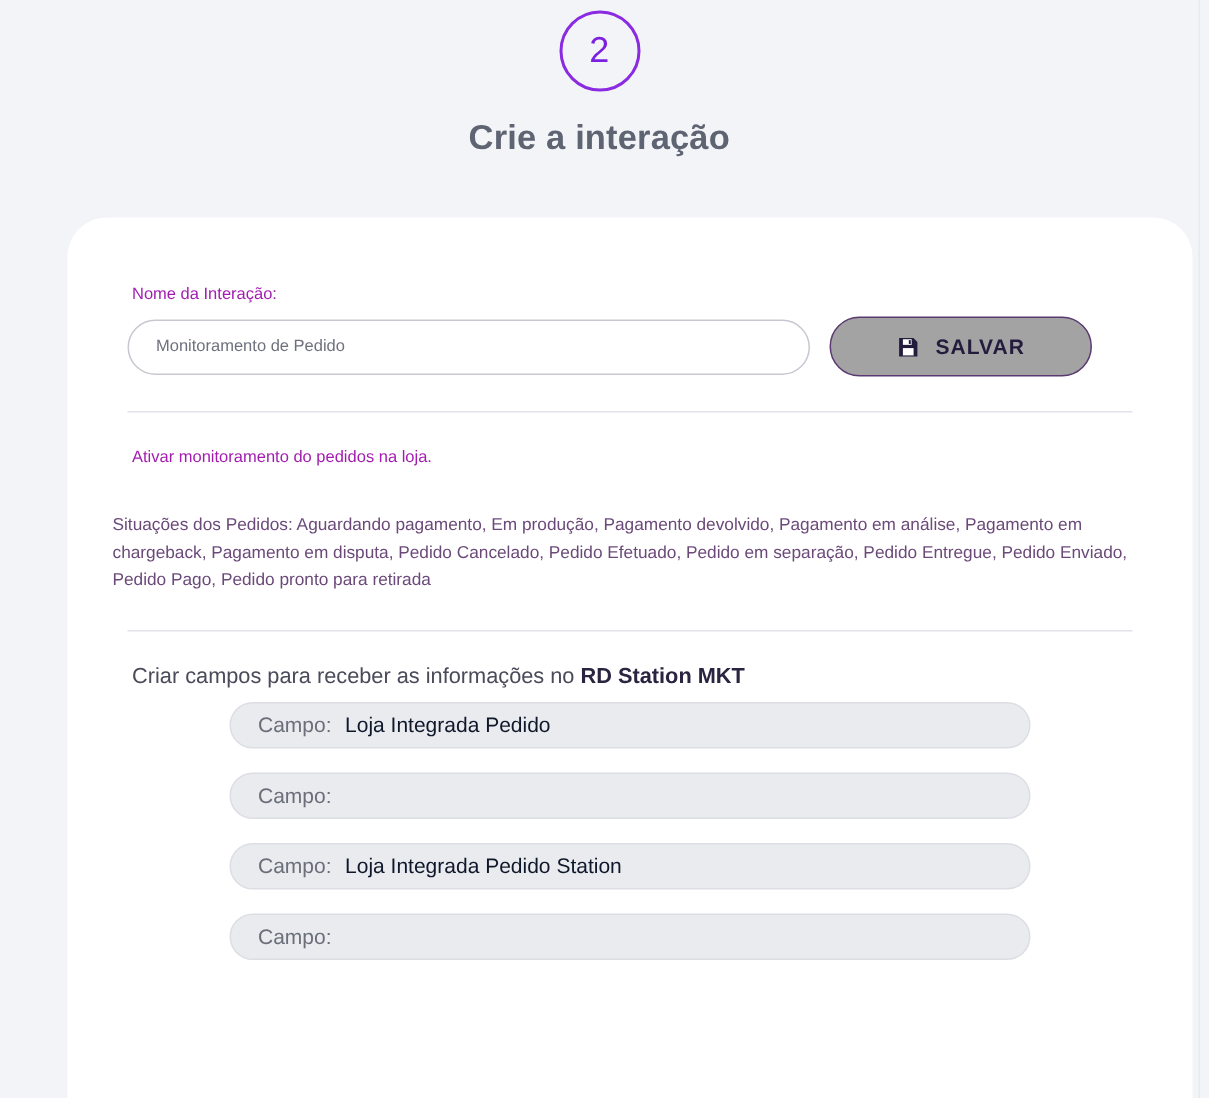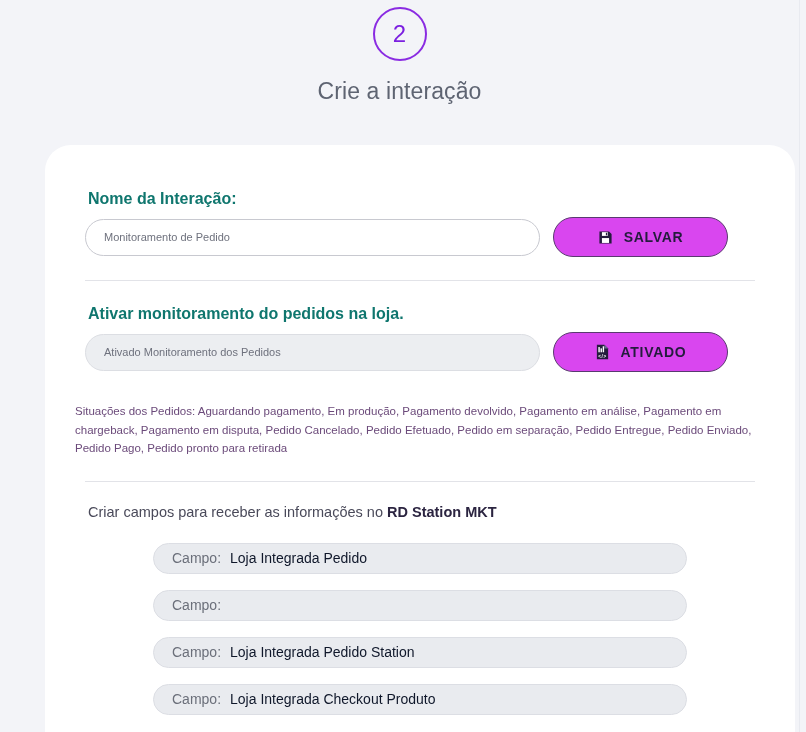--- a/index.html
+++ b/index.html
@@ -62,21 +62,21 @@
     font-size: 24px;
     color: #7b1fe0;
     font-weight: 400;
     line-height: 1;
   }
 
   .step-title {
     margin-top: 17px;
     font-size: 23px;
     color: #5e6472;
-    font-weight: 400;
+    font-weight: 700;
     letter-spacing: 0.1px;
   }
 
   
   .card {
     position: absolute;
     left: 45px;
     top: 145px;
     width: 750px;
     height: 640px;
@@ -84,25 +84,25 @@
     border-radius: 26px 26px 0 0;
     padding: 0;
   }
 
   .card-inner {
     padding: 45px 40px 0 40px;
   }
 
   
   .field-label {
-    font-size: 16px;
-    color: #0f766e;
+    font-size: 11px;
+    color: #a21caf;
     margin-bottom: 9px;
     margin-left: 3px;
-    font-weight: 700;
+    font-weight: 400;
   }
 
   .row {
     display: flex;
     align-items: center;
     gap: 13px;
   }
 
   .pill-input {
     flex: 0 0 auto;
@@ -124,21 +124,21 @@
     background: #eceef1;
     border-color: #dcdee3;
     color: #6b6f7a;
   }
 
   .action-btn {
     width: 175px;
     height: 40px;
     border: 1.5px solid #5a3a70;
     border-radius: 21px;
-    background: #d946ef;
+    background: #a3a3a3;
     display: flex;
     align-items: center;
     justify-content: center;
     gap: 11px;
     cursor: pointer;
     font-family: "Liberation Sans", sans-serif;
     font-size: 14px;
     font-weight: bold;
     color: #241c3d;
     letter-spacing: 0.7px;
@@ -179,21 +179,21 @@
   .create-text {
     font-size: 14.5px;
     color: #4a4a5a;
     margin-left: 3px;
   }
 
   .create-text b { color: #2b2440; font-weight: bold; }
 
   
   .campo-list {
-    margin-top: 23px;
+    margin-top: 9px;
     padding-left: 68px;
     padding-right: 68px;
   }
 
   .campo-item {
     height: 31px;
     background: #e9ebef;
     border: 1px solid #dcdee4;
     border-radius: 16px;
     display: flex;
@@ -238,36 +238,20 @@
             </span>
             <span>SALVAR</span>
           </div>
         </div>
       </div>
 
       <div class="divider"></div>
 
       <div class="section2">
         <div class="field-label">Ativar monitoramento do pedidos na loja.</div>
-        <div class="row">
-          <input class="pill-input readonly" type="text" readonly="" placeholder="Ativado Monitoramento dos Pedidos" style="">
-          <div class="action-btn">
-            <span class="btn-icon">
-              <svg width="15" height="16" viewBox="0 0 16 17">
-                <path d="M2 0.8h8l4 4v11.4H2z" fill="#241c3d"></path>
-                <path d="M10 0.8l4 4h-4z" fill="#6b6f90"></path>
-                <rect x="3.6" y="3.2" width="1.5" height="5.6" fill="#ffffff"></rect>
-                <rect x="5.9" y="4.6" width="1.5" height="4.2" fill="#ffffff"></rect>
-                <rect x="8.2" y="2.4" width="1.5" height="6.4" fill="#ffffff"></rect>
-                <text x="8" y="14.6" font-size="5" fill="#ffffff" text-anchor="middle" font-family="Liberation Sans, sans-serif">&lt;/&gt;</text>
-              </svg>
-            </span>
-            <span>ATIVADO</span>
-          </div>
-        </div>
         <div class="status-note">Situações dos Pedidos: Aguardando pagamento, Em produção, Pagamento devolvido, Pagamento em análise, Pagamento em chargeback, Pagamento em disputa, Pedido Cancelado, Pedido Efetuado, Pedido em separação, Pedido Entregue, Pedido Enviado, Pedido Pago, Pedido pronto para retirada</div>
       </div>
 
       <div class="divider"></div>
 
       <div class="section3">
         <div class="section3-row">
           <div class="create-text">
             <span>Criar campos para receber as informações no </span><b>RD Station MKT</b>
           </div>
@@ -284,21 +268,20 @@
             <span class="campo-key">Campo:</span>
           </div>
 
           <div class="campo-item">
             <span class="campo-key">Campo:</span>
             <span class="campo-val">Loja Integrada Pedido Station</span>
           </div>
 
           <div class="campo-item">
             <span class="campo-key">Campo:</span>
-            <span class="campo-val">Loja Integrada Checkout Produto</span>
           </div>
 
         </div>
       </div>
 
     </div>
   </div>
 
   <div class="scroll-gutter"></div>
 

